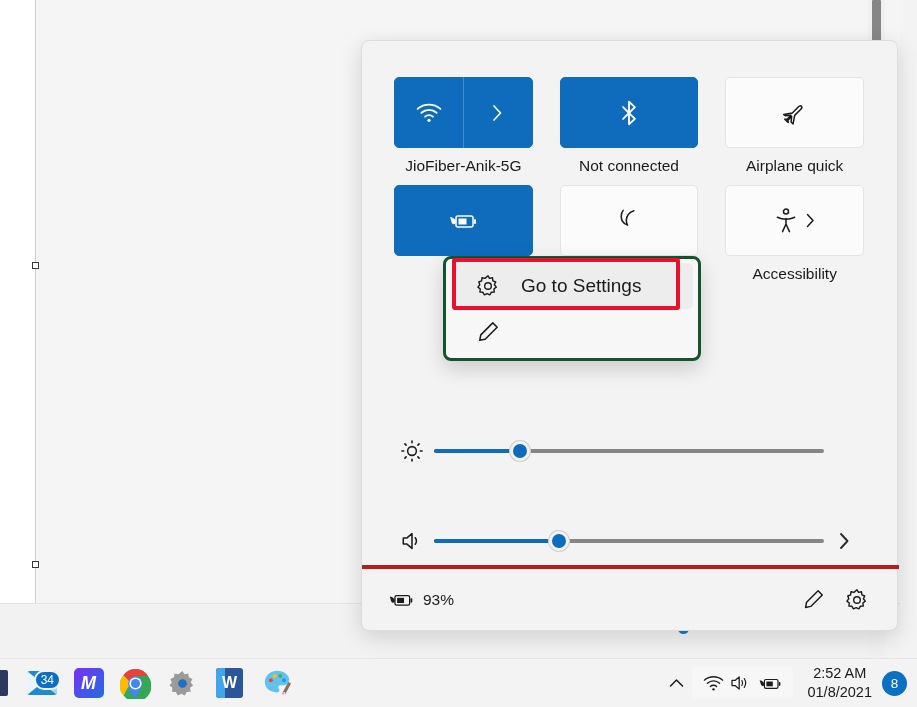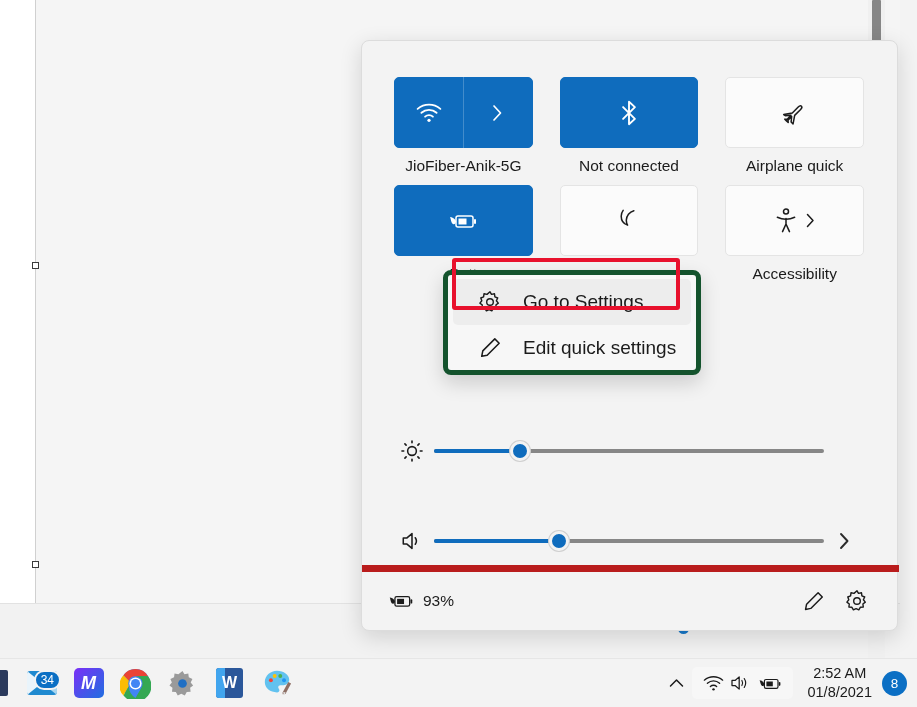--- a/index.html
+++ b/index.html
@@ -112,21 +112,21 @@
     background: #0f6cbd; border: 3px solid #f3f3f3; box-shadow: 0 0 0 1px #cfcfcf;
   }
   .slider-end-chev {
     width: 40px; display: flex; align-items: center; justify-content: center;
     color: #1b1b1b;
   }
 
   
   .flyout-footer {
     position: absolute; left: 0; bottom: 0; width: 537px; height: 65px;
-    border-top: 7px solid #b91c1c;
+    border-top: 4px solid #b91c1c;
     display: flex; align-items: center;
   }
   .battery-status {
     display: flex; align-items: center; gap: 9px; margin-left: 26px;
     font-size: 15.5px; color: #1b1b1b;
   }
   .footer-spacer { flex: 1; }
   .footer-btn {
     width: 44px; height: 44px; display: flex; align-items: center; justify-content: center;
     border-radius: 4px; color: #1b1b1b;
@@ -135,22 +135,22 @@
 
   
   .watermark {
     position: absolute; left: 673px; top: 537px;
     font-size: 15px; color: rgba(190,190,190,.55); letter-spacing: .2px;
     pointer-events: none;
   }
 
   
   .ctx-menu {
-    position: absolute; left: 443px; top: 270px; width: 258px; height: 105px;
-    background: #f7f7f7; border: 5px solid #14532d; border-radius: 8px;
+    position: absolute; left: 443px; top: 256px; width: 258px; height: 105px;
+    background: #f7f7f7; border: 3px solid #14532d; border-radius: 8px;
     box-shadow: 0 8px 20px rgba(0,0,0,.16);
     padding: 4px 5px;
   }
   .ctx-item {
     height: 46px; display: flex; align-items: center; gap: 20px;
     padding-left: 24px; border-radius: 5px;
     font-size: 19px; color: #1b1b1b;
   }
   .ctx-item.highlighted { background: #ededed; }
   .ctx-icon { width: 26px; display: flex; align-items: center; justify-content: center; }
@@ -383,21 +383,20 @@
         </svg>
       </span>
       <span>Go to Settings</span>
     </div>
     <div class="ctx-item">
       <span class="ctx-icon">
         <svg width="24" height="24" viewBox="0 0 22 22" fill="none">
           <path d="M15.4 2.6l4 4-11 11-5 1 1-5z" stroke="#1b1b1b" stroke-width="1.4" stroke-linejoin="round"></path>
         </svg>
       </span>
-      <span>Edit quick settings</span>
     </div>
   </div>
   <div class="red-box"></div>
 
   <div class="taskbar">
     <div class="tb-apps">
       <div class="tb-app" style="width:18px;">
         <div style="width:10px;height:26px;background:#2b3a5c;border-radius:2px;margin-left:-12px;"></div>
       </div>
       <div class="tb-app">

